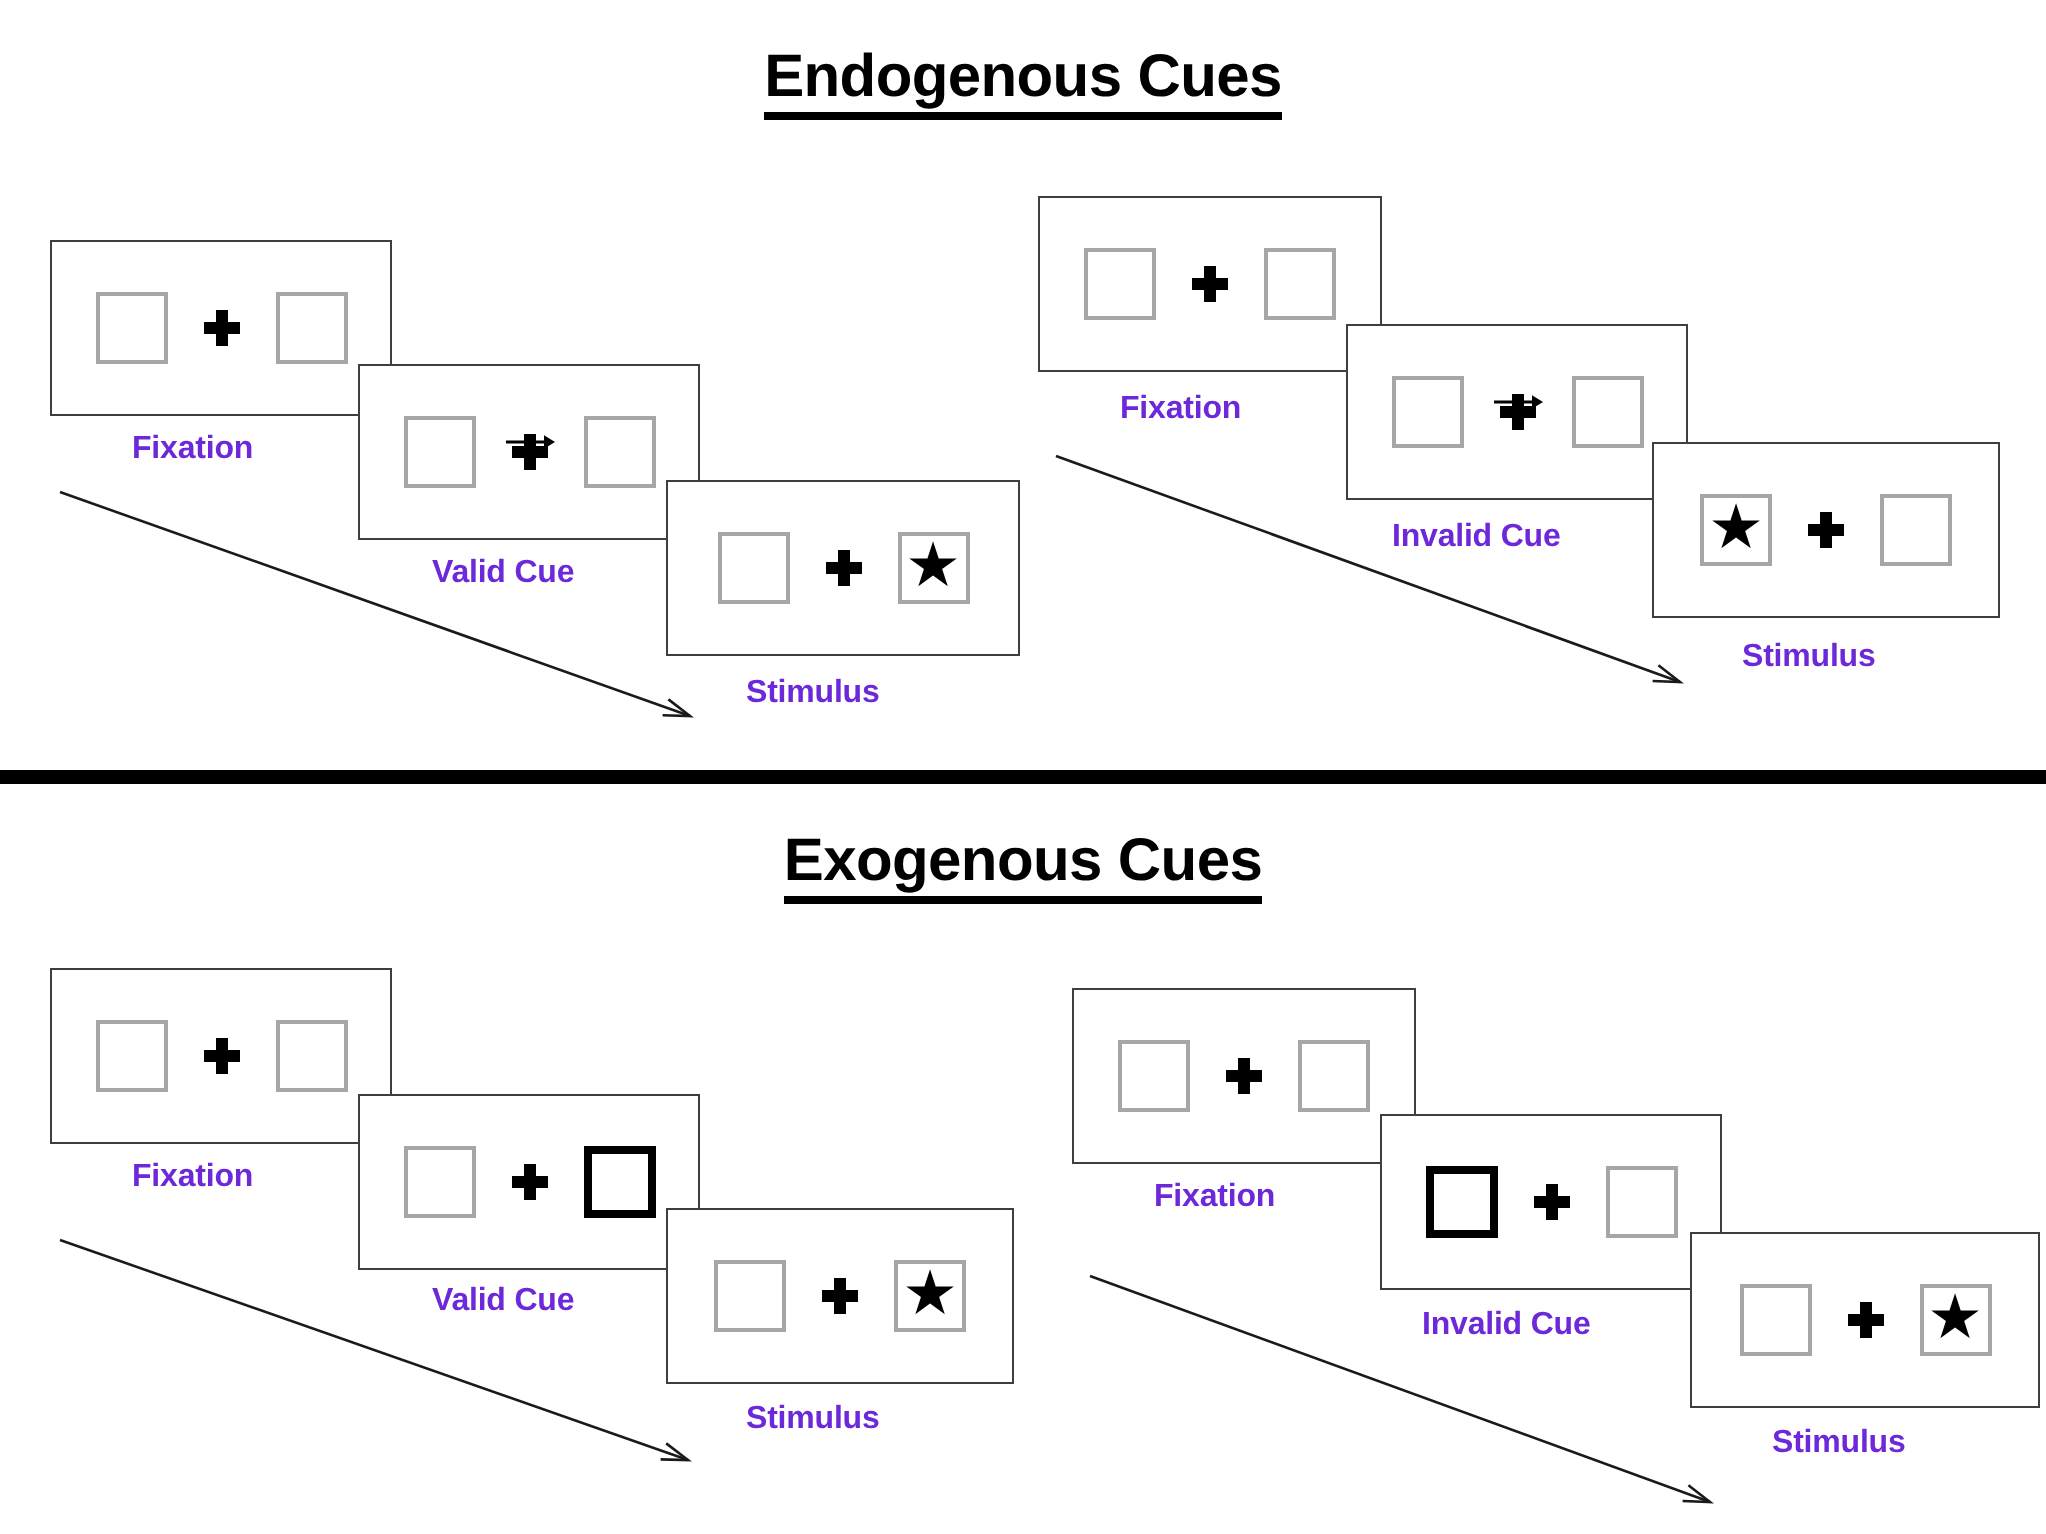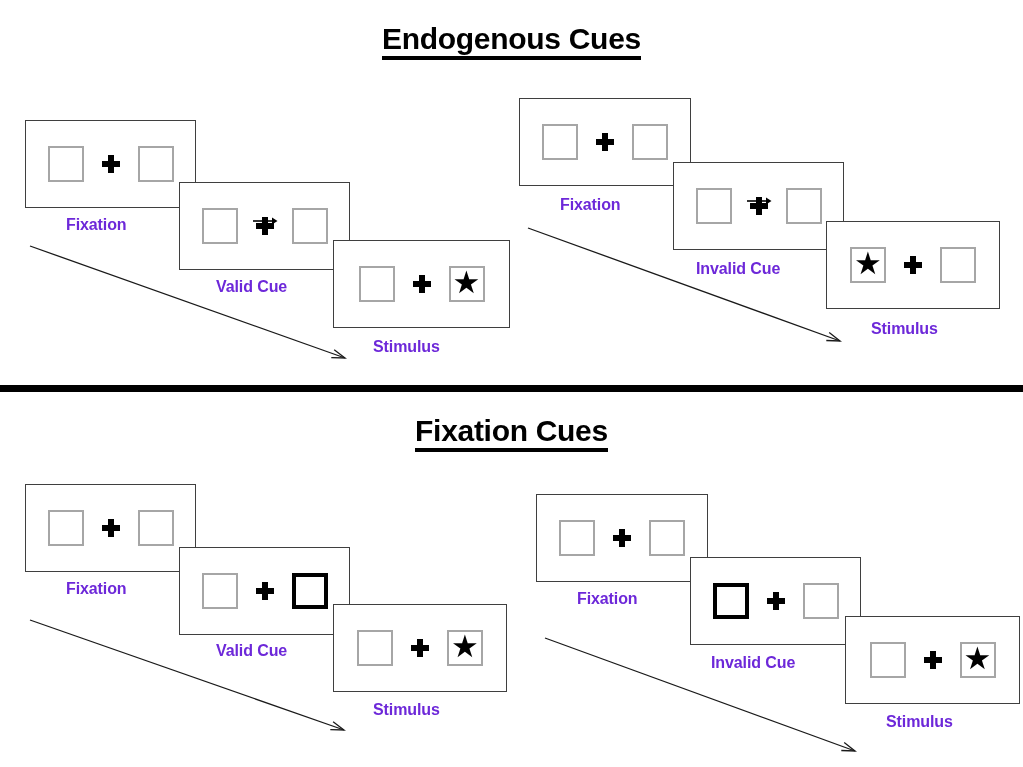--- a/index.html
+++ b/index.html
@@ -142,21 +142,21 @@
     position: absolute;
     pointer-events: none;
   }
   .flow-arrow svg { display: block; overflow: visible; }
 </style>
 </head>
 <body>
 
 <div id="stage">
     <div class="section-title" style="top: 22px;"><span class="tt">Endogenous Cues</span></div>
-    <div class="section-title" style="top: 414px;"><span class="tt">Fixation Cues</span></div>
+    <div class="section-title" style="top: 414px;"><span class="tt">Exogenous Cues</span></div>
     <div class="divider" style="top: 385px;"></div>
     <div class="panel" style="left: 25px; top: 120px; width: 171px; height: 88px;">
       <div class="panel-inner">
         <div class="sbox"></div>
         <div class="center-col">
           <div class="plus"></div>
         </div>
         <div class="sbox"></div>
       </div>
     </div>

